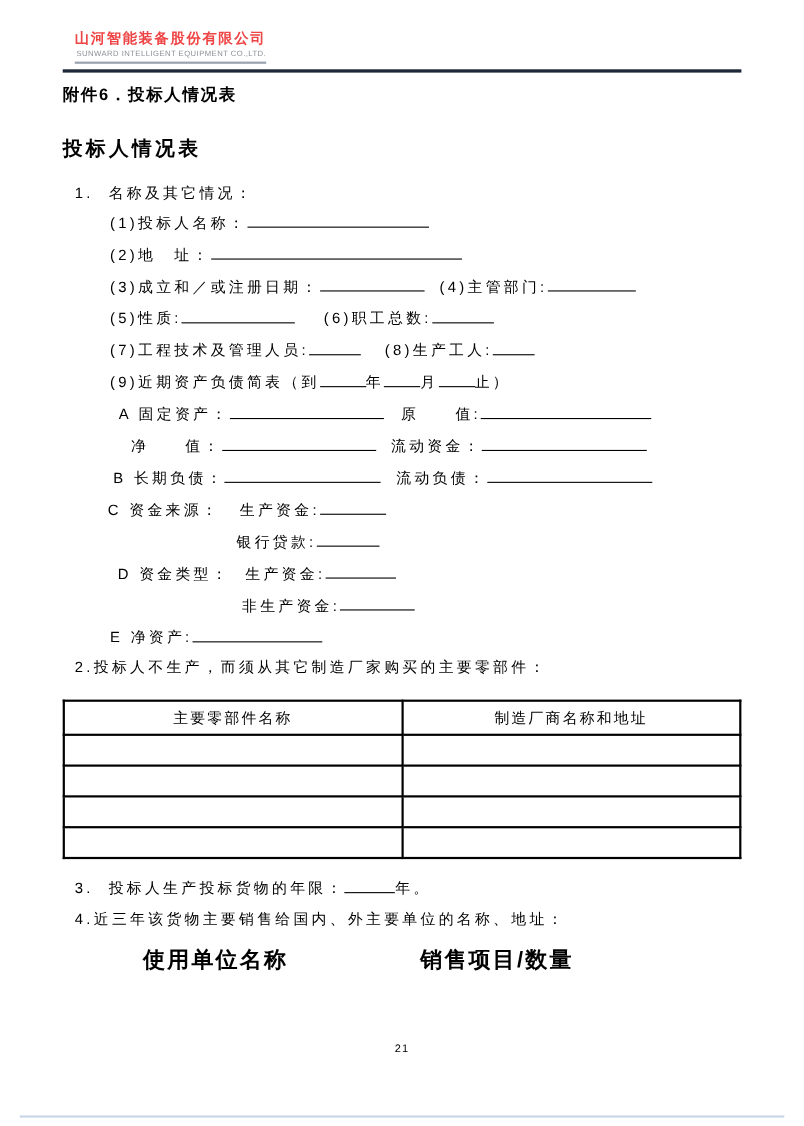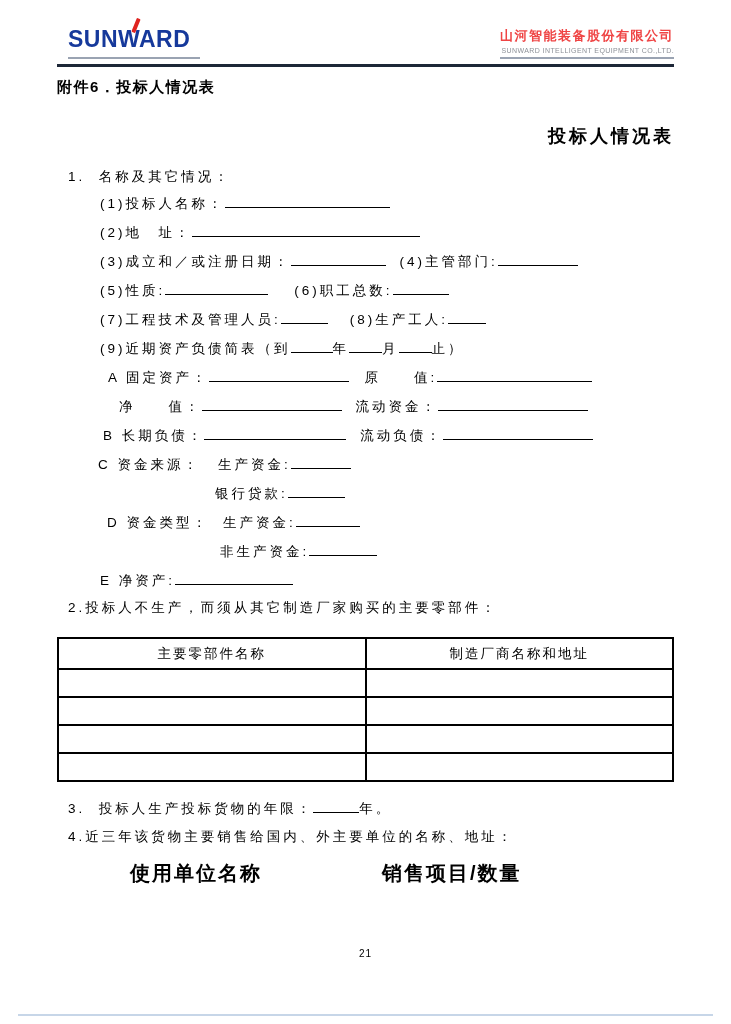--- a/index.html
+++ b/index.html
@@ -15,21 +15,21 @@
   .logo{position:relative;border-bottom:2px solid #9aa3b2;padding:0 10px 4px 0;}
   .logo-text{font-weight:bold;font-size:23px;letter-spacing:.5px;color:#16399b;}
   .logo-accent{position:absolute;left:66px;top:-8px;width:4px;height:15px;
        background:#df2420;transform:rotate(22deg);border-radius:1px;}
   .company{text-align:right;border-bottom:2px solid #9aa3b2;padding-bottom:3px;}
   .company-cn{font-size:13px;font-weight:bold;color:#ef4444;letter-spacing:1.5px;}
   .company-en{font-size:7px;color:#8c9097;letter-spacing:.4px;margin-top:2px;}
   .hdr-rule{height:3px;background:#1d2737;margin-top:5px;}
   
   .attachment{font-size:15px;font-weight:bold;letter-spacing:1.5px;margin-top:11px;}
-  .doc-title{font-size:18px;font-weight:bold;letter-spacing:3px;text-align:right;margin-top:27px;}
+  .doc-title{font-size:18px;font-weight:bold;letter-spacing:3px;text-align:left;margin-top:27px;}
   
   .fl{font-size:13.5px;letter-spacing:3px;line-height:29px;height:29px;white-space:pre;}
   .item{font-size:13.5px;letter-spacing:3px;line-height:26px;white-space:pre;}
   .blank{display:inline-block;border-bottom:1.5px solid #000;height:13px;vertical-align:baseline;}
   .ind0{padding-left:11px;}
   .ind1{padding-left:43px;}
   .sec1-head{margin-top:17px;line-height:24px;height:24px;}
   
   .parts-table{width:100%;border-collapse:collapse;margin-top:16px;
        border:2.5px solid #000;table-layout:fixed;}
@@ -46,24 +46,20 @@
        font-size:10px;letter-spacing:1px;}
   .bottom-line{position:absolute;top:1014px;left:18px;right:18px;height:2px;background:#c7d6e8;}
 </style>
 </head>
 <body>
 
 <div class="page">
   <div class="content">
 
     <div class="hdr">
-      <div class="logo">
-        <span class="logo-text">SUNWARD</span>
-        <span class="logo-accent"></span>
-      </div>
       <div class="company">
         <div class="company-cn">山河智能装备股份有限公司</div>
         <div class="company-en">SUNWARD INTELLIGENT EQUIPMENT CO.,LTD.</div>
       </div>
     </div>
     <div class="hdr-rule"></div>
 
     <div class="attachment">附件6．投标人情况表</div>
     <div class="doc-title">投标人情况表</div>
 

